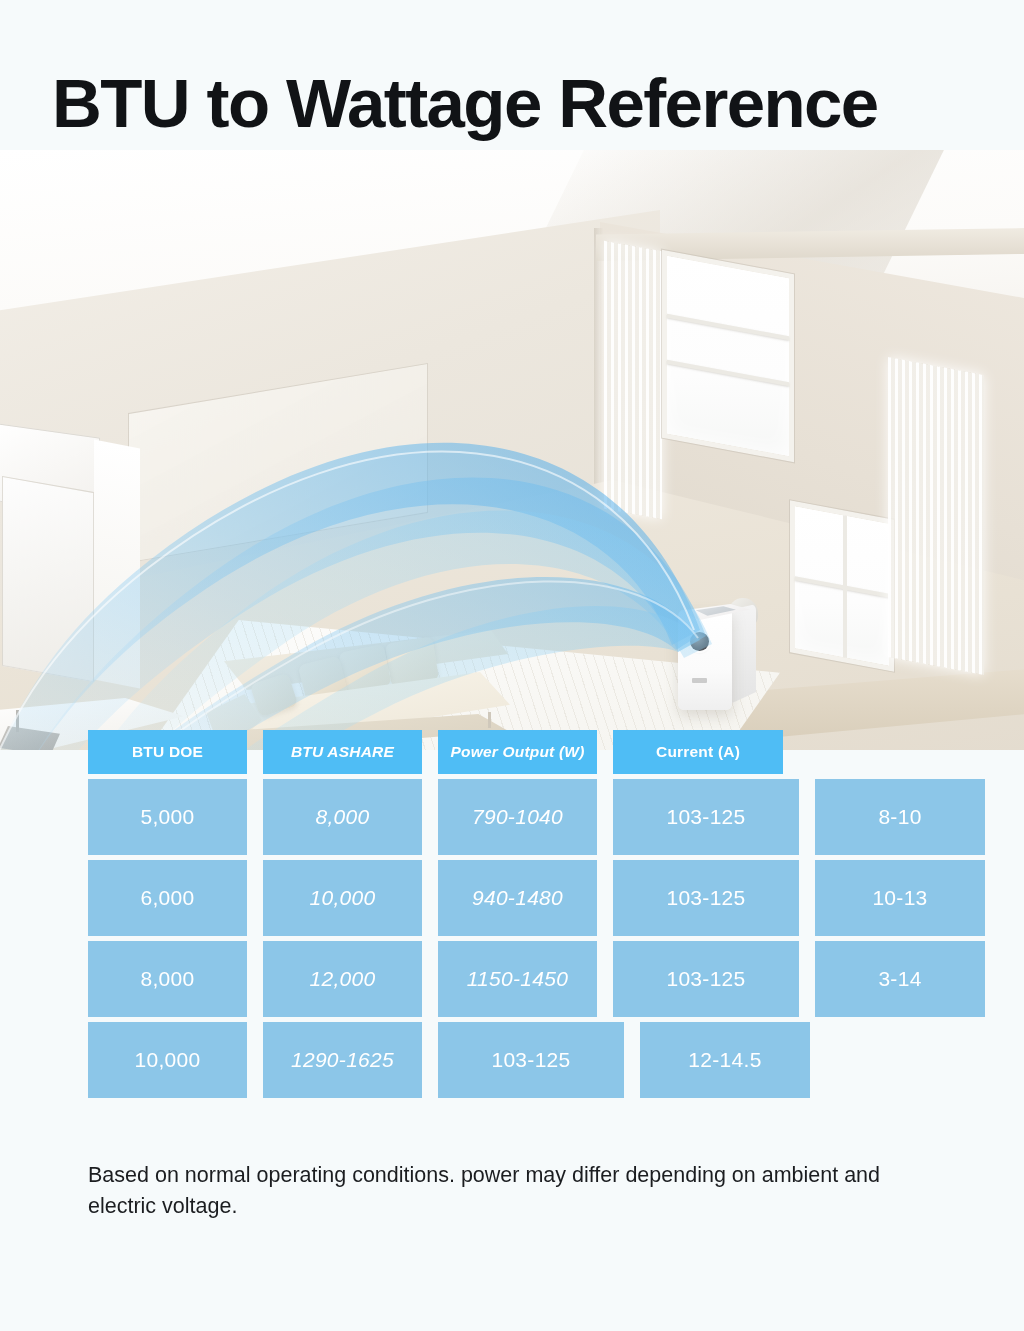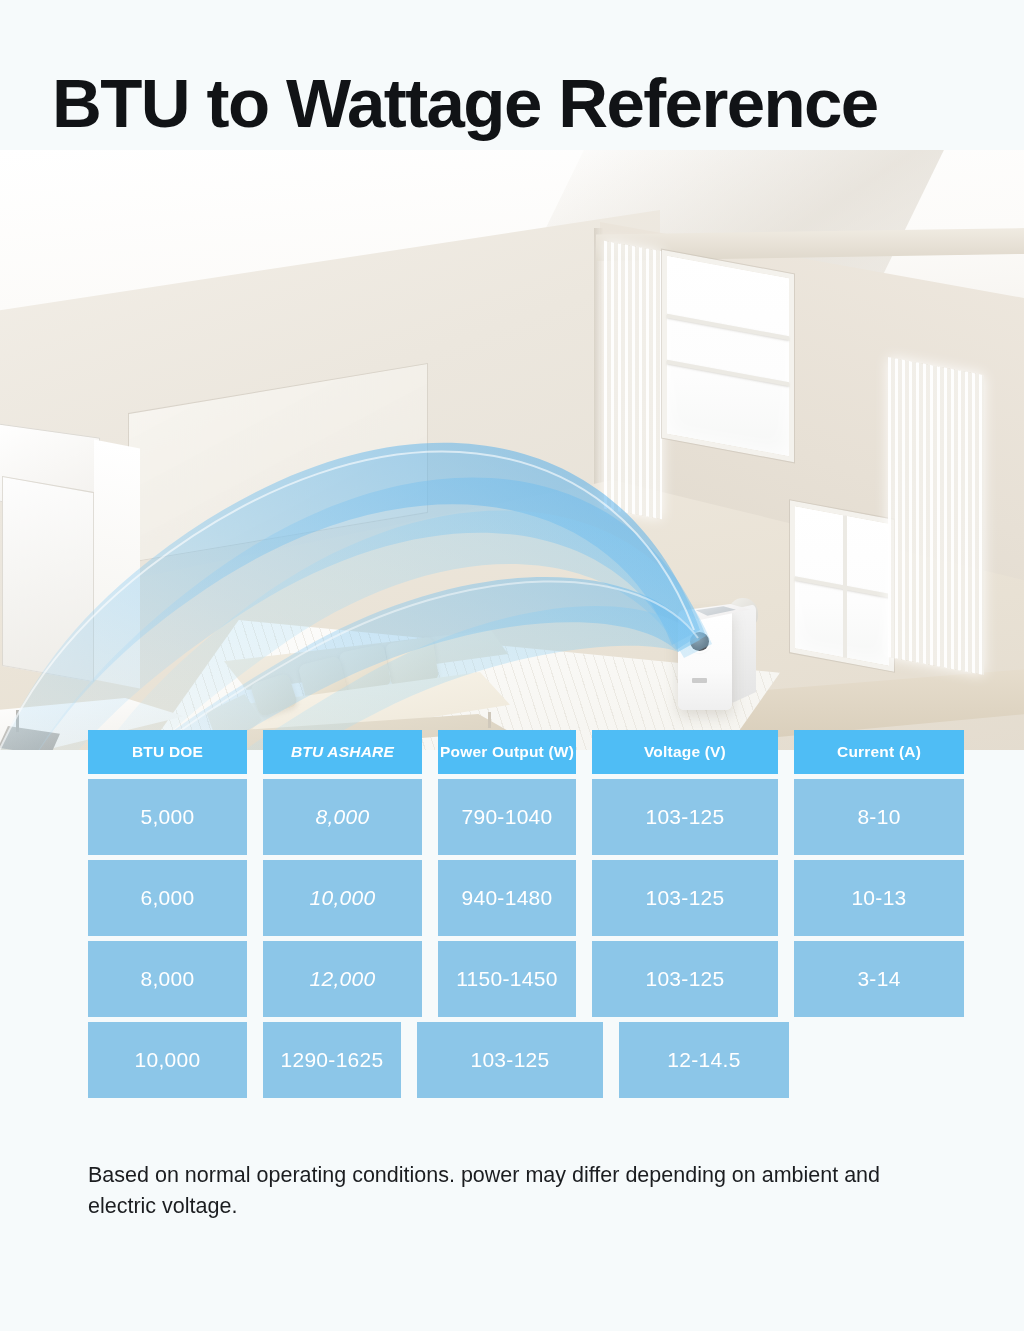--- a/index.html
+++ b/index.html
@@ -277,21 +277,21 @@
   .cell {
     flex: 0 0 auto;
     display: flex;
     align-items: center;
     justify-content: center;
     text-align: center;
     color: #ffffff;
   }
   .c0 { width: 159px; }
   .c1 { width: 159px; font-style: italic; }
-  .c2 { width: 138px; }
+  .c2 { width: 159px; font-style: italic; }
   .c3 { width: 186px; }
   .c4 { width: 170px; }
 
   .head-row .cell {
     height: 44px;
     background: #4fbdf5;
     font-size: 15.5px;
     font-weight: 600;
     letter-spacing: .2px;
   }
@@ -423,21 +423,20 @@
     </svg>
 
   </div>
 
   <div class="table-wrap">
 
     <div class="trow head-row">
       <div class="cell c0">BTU DOE</div>
       <div class="cell c1">BTU ASHARE</div>
       <div class="cell c2">Power Output (W)</div>
-      <div class="cell c3">Voltage (V)</div>
       <div class="cell c4">Current (A)</div>
     </div>
 
     <div class="trow data-row">
       <div class="cell c0">5,000</div>
       <div class="cell c1">8,000</div>
       <div class="cell c2">790-1040</div>
       <div class="cell c3">103-125</div>
       <div class="cell c4">8-10</div>
     </div>

